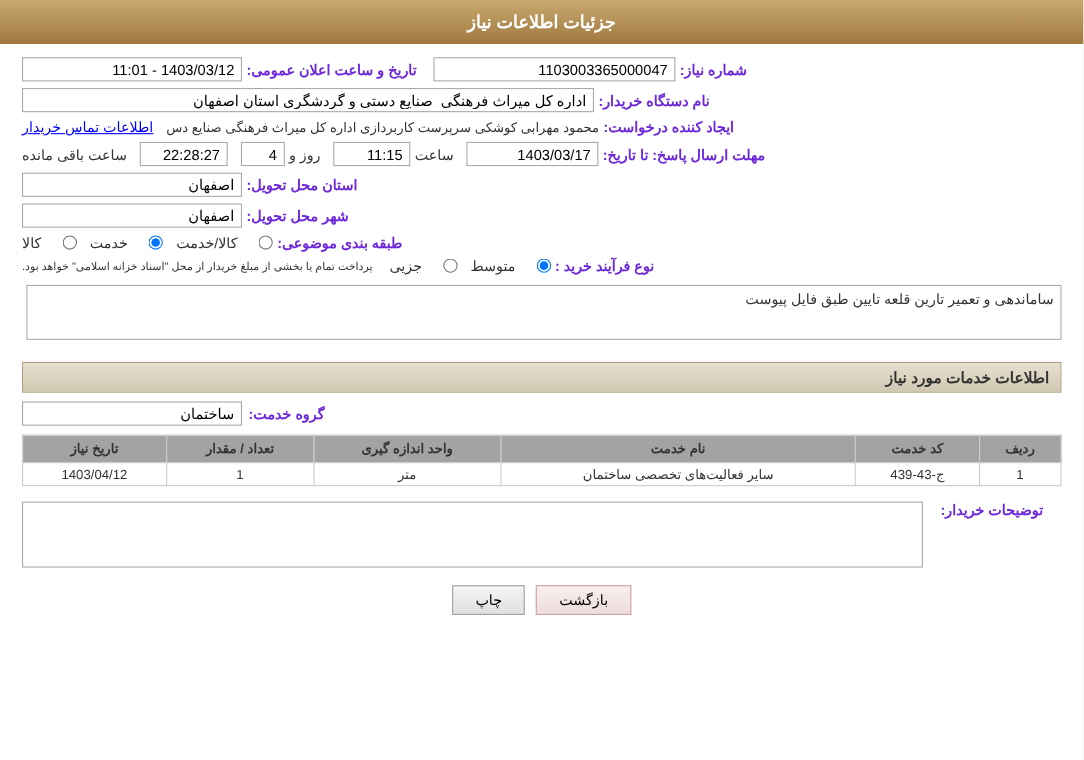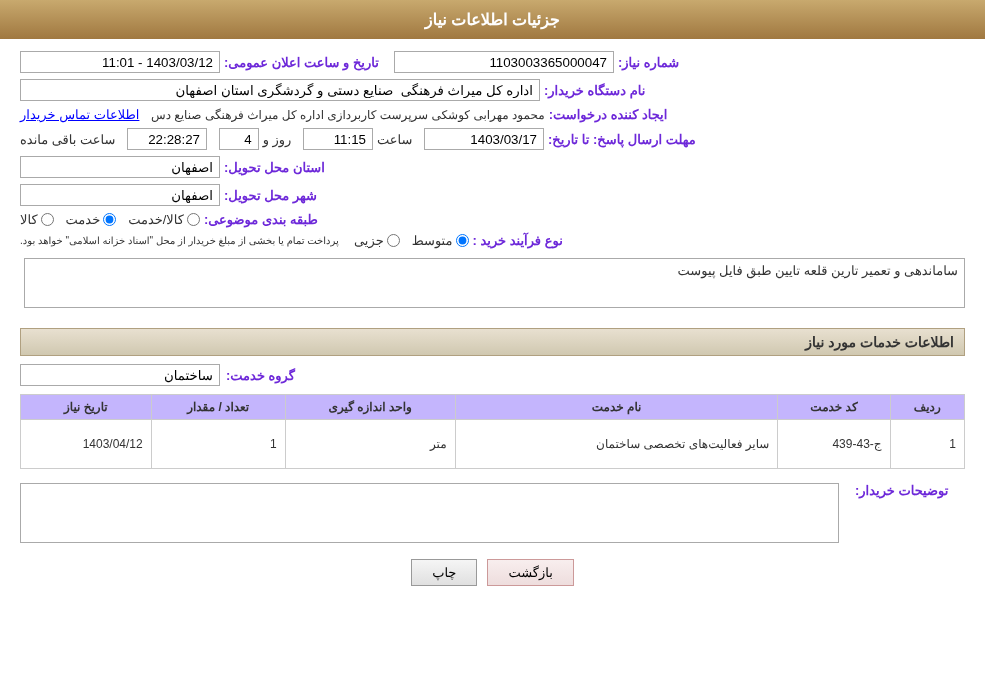--- a/index.html
+++ b/index.html
@@ -60,42 +60,42 @@
       cursor: pointer;
     }
     .radio-group {
       display: flex;
       align-items: center;
       gap: 12px;
     }
     .radio-item {
       display: flex;
       align-items: center;
-      gap: 3px;
+      gap: 19px;
     }
     .table-container {
       width: 100%;
       margin: 8px 0;
     }
     table {
       width: 100%;
       border-collapse: collapse;
       font-size: 12px;
     }
     table th {
-      background: #c4b5fd;
+      background: #a3a3a3;
       border: 1px solid #ccc;
       padding: 5px 8px;
       text-align: center;
       font-weight: bold;
     }
     table td {
       border: 1px solid #ccc;
-      padding: 17px 8px;
-      text-align: right;
+      padding: 3px 8px;
+      text-align: center;
     }
     table tr:nth-child(even) td {
       background: #f8f8f8;
     }
     .btn-row {
       display: flex;
       justify-content: center;
       gap: 10px;
       margin-top: 16px;
       padding-bottom: 16px;

